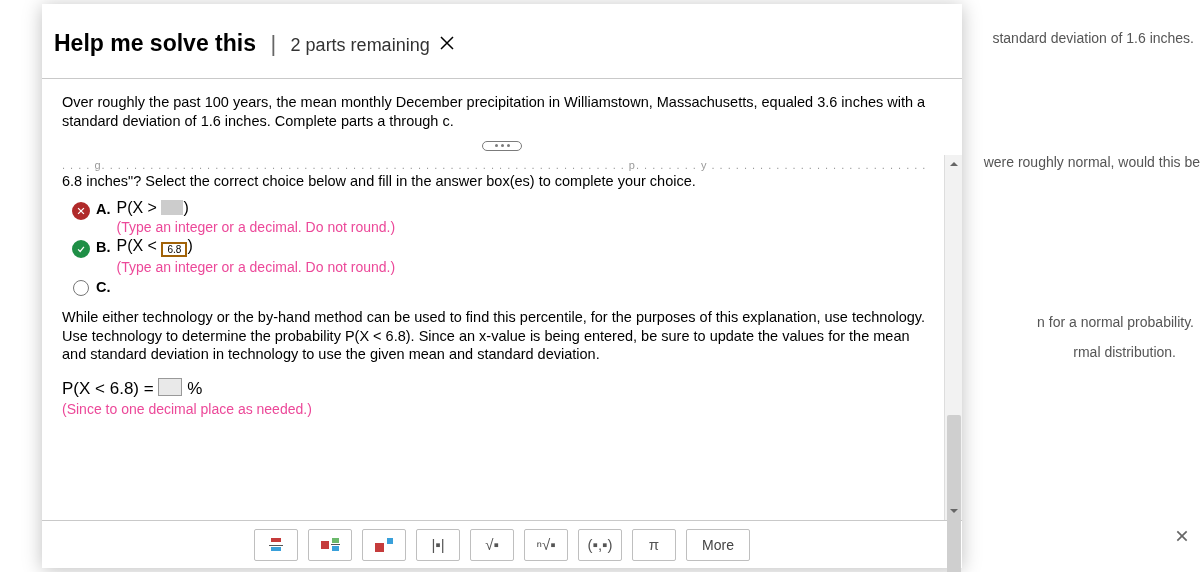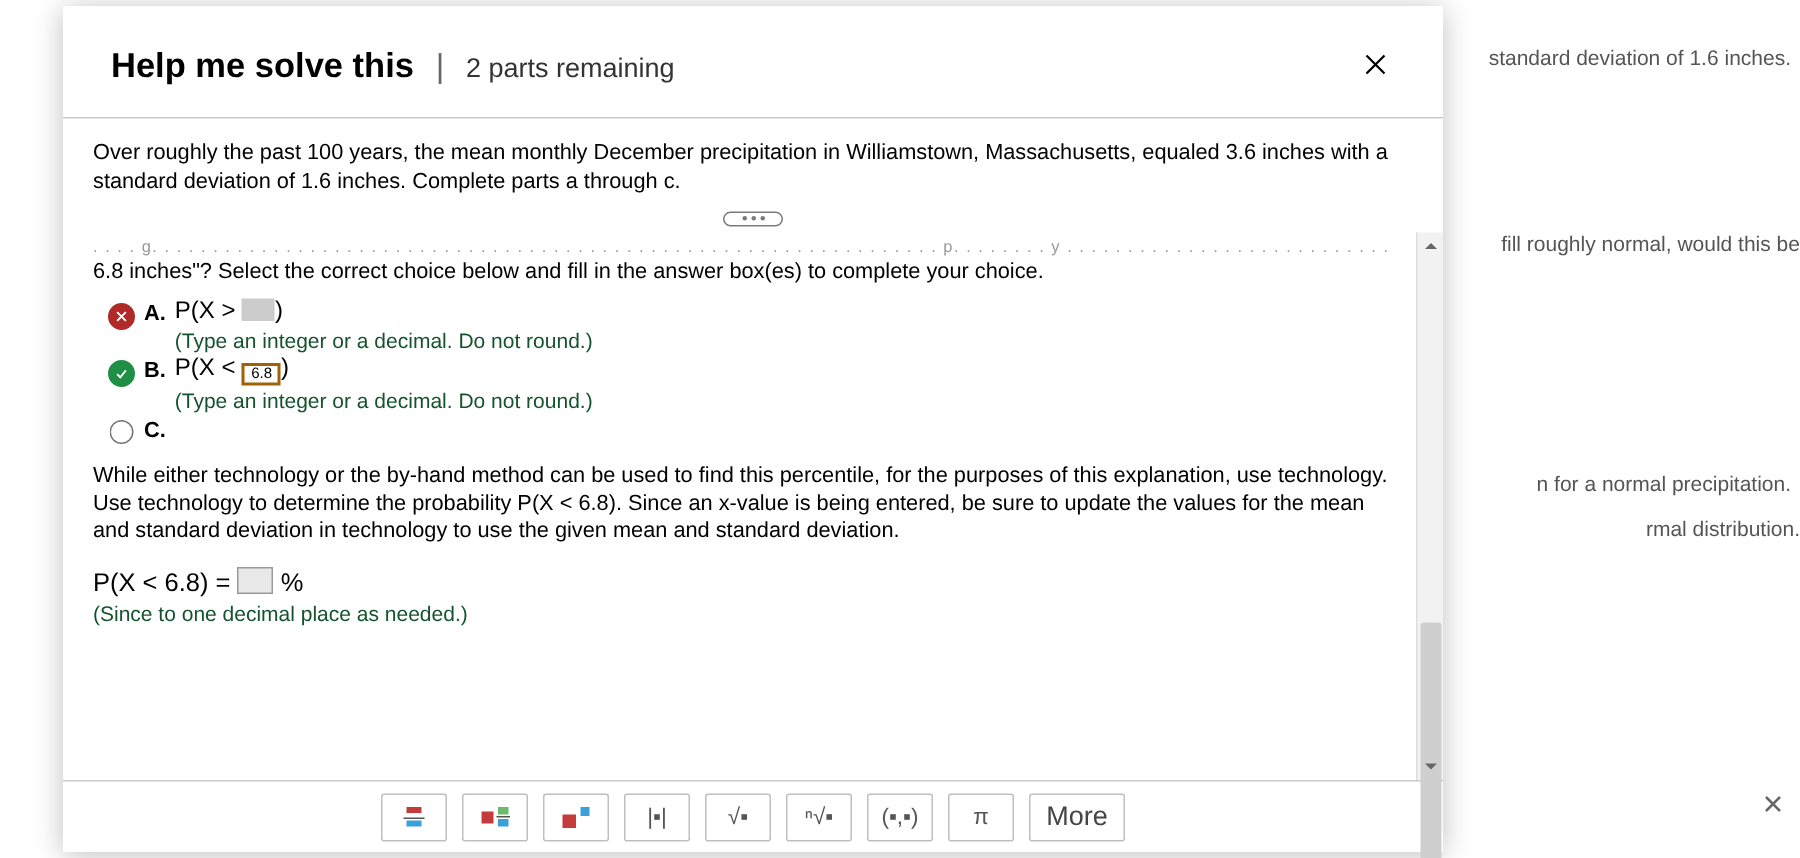--- a/index.html
+++ b/index.html
@@ -24,22 +24,22 @@
     left: 42px;
     top: 4px;
     width: 920px;
     height: 564px;
     background: #fff;
     box-shadow: 0 2px 18px rgba(0,0,0,.25);
     display:flex;
     flex-direction:column;
   }
   .m-head {
-    display:flex; align-items:center; justify-content:space-between;
-    padding: 22px 28px 18px 32px;
+    display:flex; align-items:center; 
+    padding: 22px 28px 18px 12px;
     border-bottom: 1px solid #c9c9c9;
   }
   .m-title { font-size: 23px; font-weight:700; }
   .m-sep { color:#666; margin:0 10px; font-size:22px; font-weight:300;}
   .m-sub { font-size: 18px; color:#333; font-weight:400;}
   .close-btn {
     width:34px;height:34px;display:flex;align-items:center;justify-content:center;
     cursor:pointer; color:#000;
   }
   .close-btn svg{width:18px;height:18px;stroke:#000;stroke-width:2;}
@@ -88,21 +88,21 @@
   .radio-check {
     width:18px;height:18px;border-radius:50%;border:2px solid #1f8f46;background:#1f8f46;
     display:flex;align-items:center;justify-content:center;
   }
   .radio-check svg{width:10px;height:10px;stroke:#fff;stroke-width:3;fill:none;}
   .letter {
     font-weight:700; margin: 2px 6px 0 4px;
   }
   .choice-col {}
   .expr { font-size:16px; }
-  .hint { color:#14532d; font-size:14px; margin-top:2px;}
+  .hint { color:#ec4899; font-size:14px; margin-top:2px;}
   .fill-box {
     display:inline-block; width:22px; height:15px; background:#ccc;
     vertical-align:-2px;
   }
   .fill-box.lt { background:#e9e9e9; border:1px solid #999; }
   .filled {
     display:inline-block; border:2px solid #a16207; padding:0 4px;
     font-size:10px; min-width:26px; text-align:center;
     vertical-align:-2px;
   }
@@ -131,41 +131,41 @@
   }
   .tb-btn {
     width:44px;height:32px;border:1px solid #bfbfbf;border-radius:2px;
     display:flex;align-items:center;justify-content:center;
     cursor:pointer; color:#555; font-size:15px;
     background:#fff;
   }
   .tb-more {
     width:64px;height:32px;border:1px solid #bfbfbf;border-radius:2px;
     display:flex;align-items:center;justify-content:center;cursor:pointer;
-    font-size:18px;color:#444;background:#fff;
+    font-size:14px;color:#444;background:#fff;
   }
   .tb-frac-top{width:10px;height:4px;background:#c53b3b;margin-bottom:2px;}
   .tb-frac-bot{width:10px;height:4px;background:#39a0da;}
   .tb-frac-line{width:14px;height:1px;background:#555;margin:1px 0;}
   .tb-frac-stack{display:flex;flex-direction:column;align-items:center;}
   .tb-mix{display:flex;align-items:center;gap:2px;}
   .tb-sq{width:8px;height:8px;background:#6bb96b;}
   .corner-close {
     position:absolute;right:2px;bottom:-2px;cursor:pointer;
   }
   .corner-close svg{width:16px;height:16px;stroke:#666;stroke-width:2.5;}
 </style>
 </head>
 <body>
 
 <div class="backdrop">
   <span class="bd-line" style="right:6px;top:30px;">standard deviation of 1.6 inches.</span>
-  <span class="bd-line" style="right:0px;top:154px;">fill roughly normal, would this be</span>
-  <span class="bd-line" style="right:6px;top:314px;">n for a normal precipitation.</span>
-  <span class="bd-line" style="right:0;top:344px;">rmal distribution.</span>
+  <span class="bd-line" style="right:0px;top:154px;">were roughly normal, would this be</span>
+  <span class="bd-line" style="right:6px;top:314px;">n for a normal probability.</span>
+  <span class="bd-line" style="right:24px;top:344px;">rmal distribution.</span>
   <span class="corner-close" style="right:10px;top:528px;">
     <svg viewBox="0 0 24 24">
         <path d="M5 5 L19 19 M19 5 L5 19" fill="none"></path>
       </svg>
   </span>
 </div>
 
 <div class="modal">
 
   <div class="m-head">

